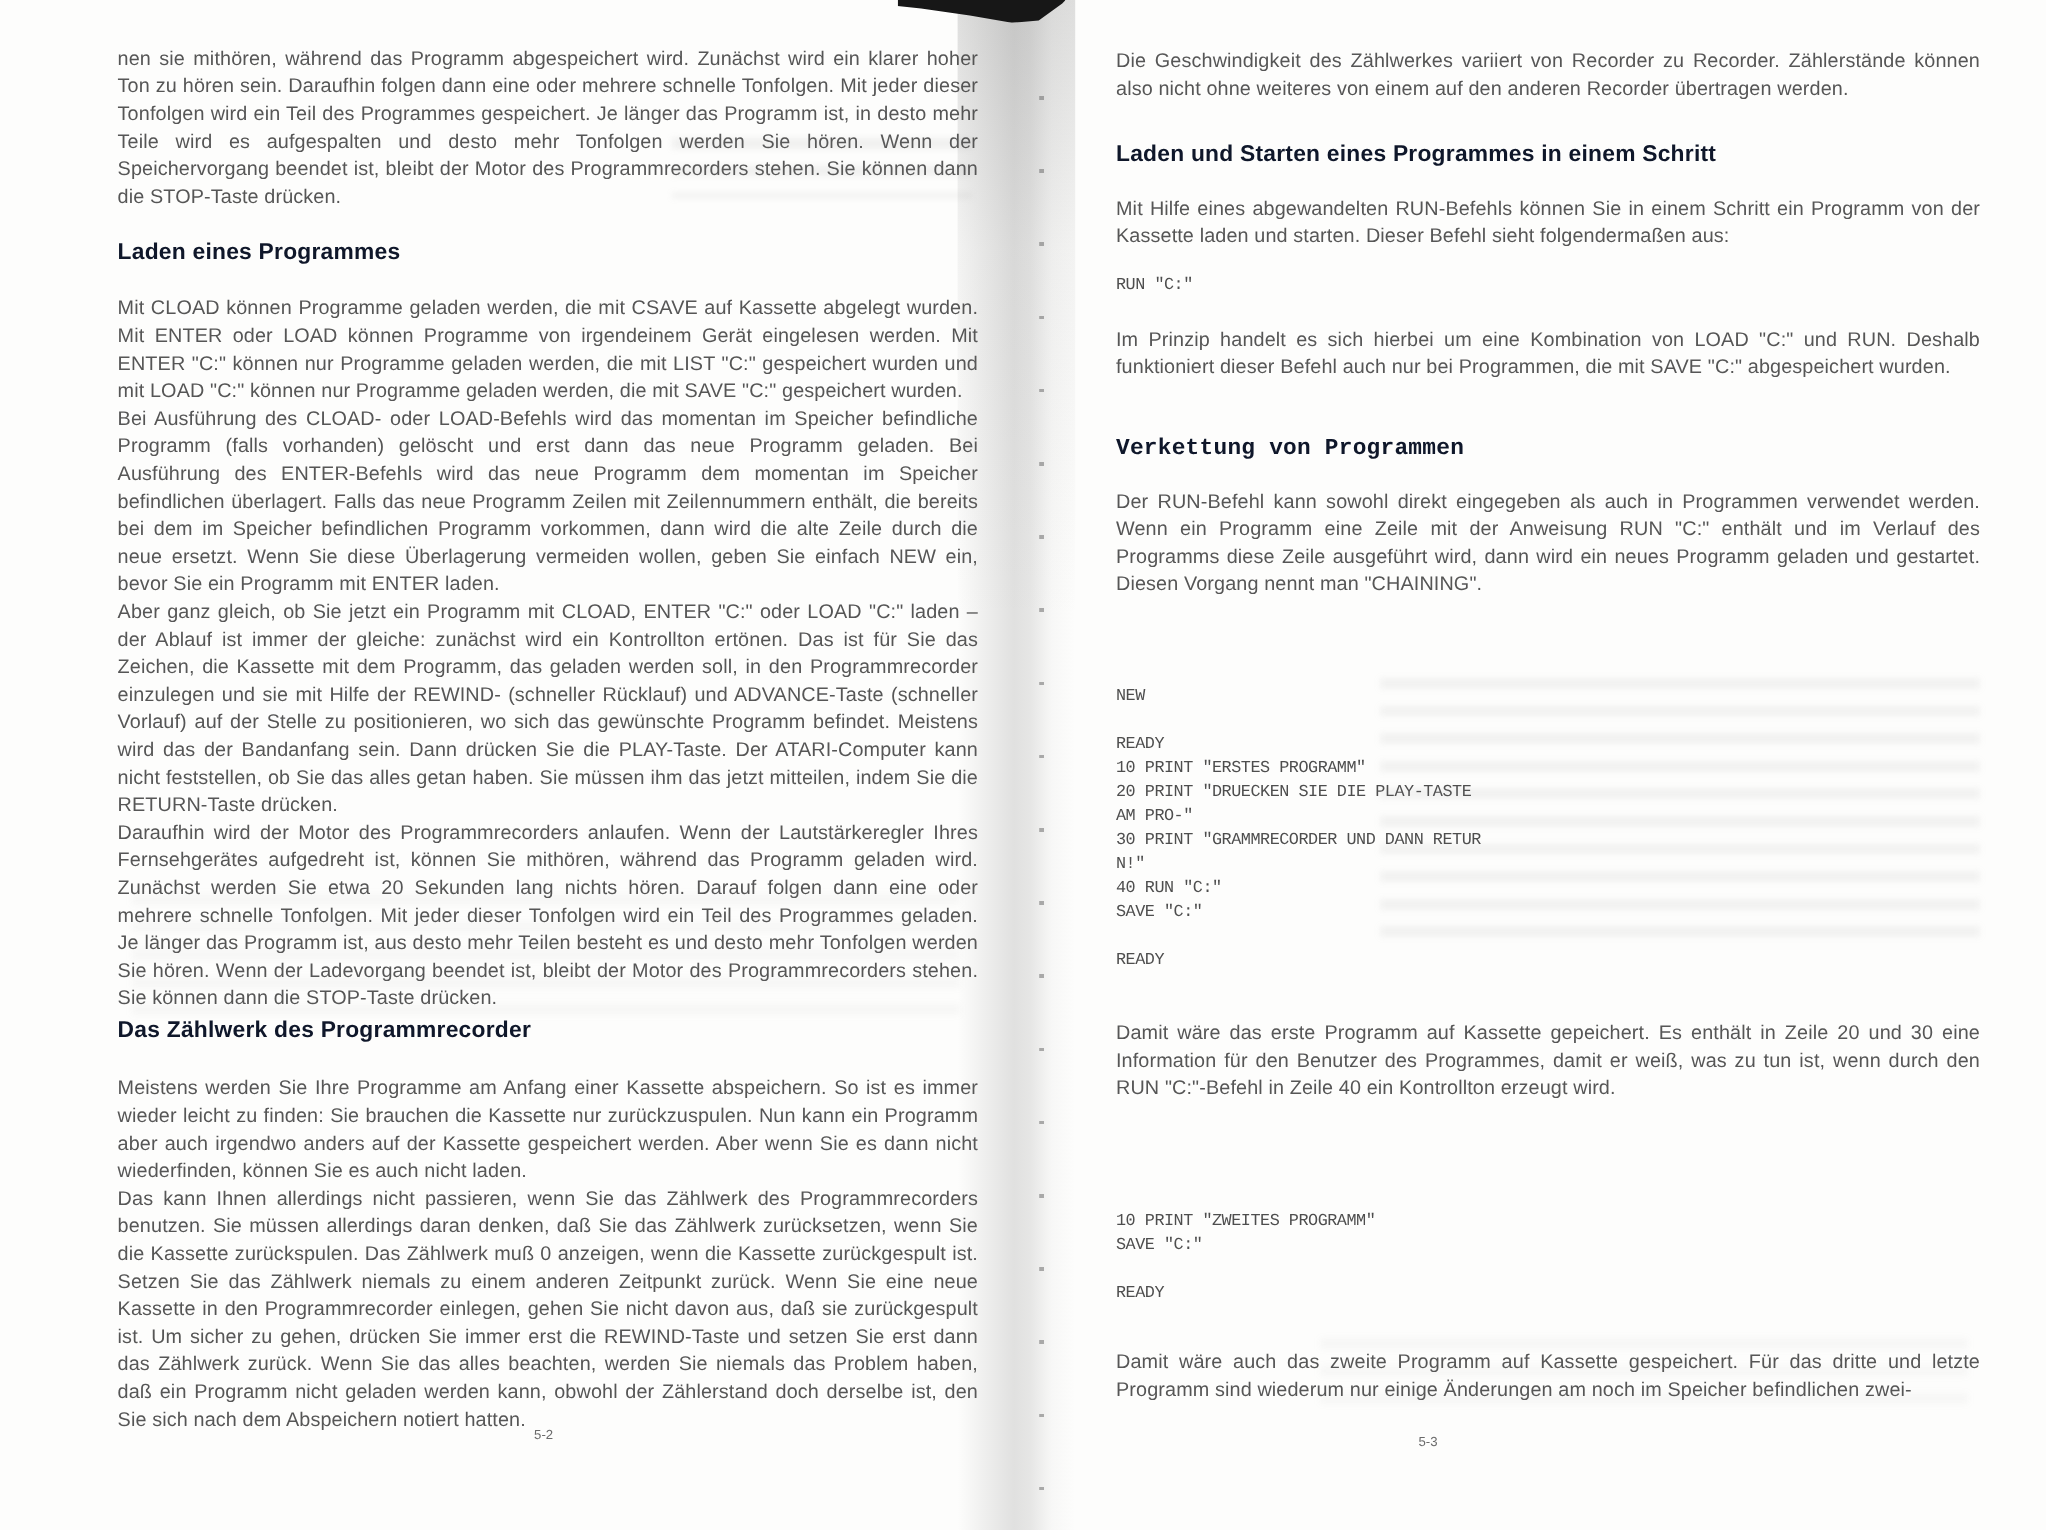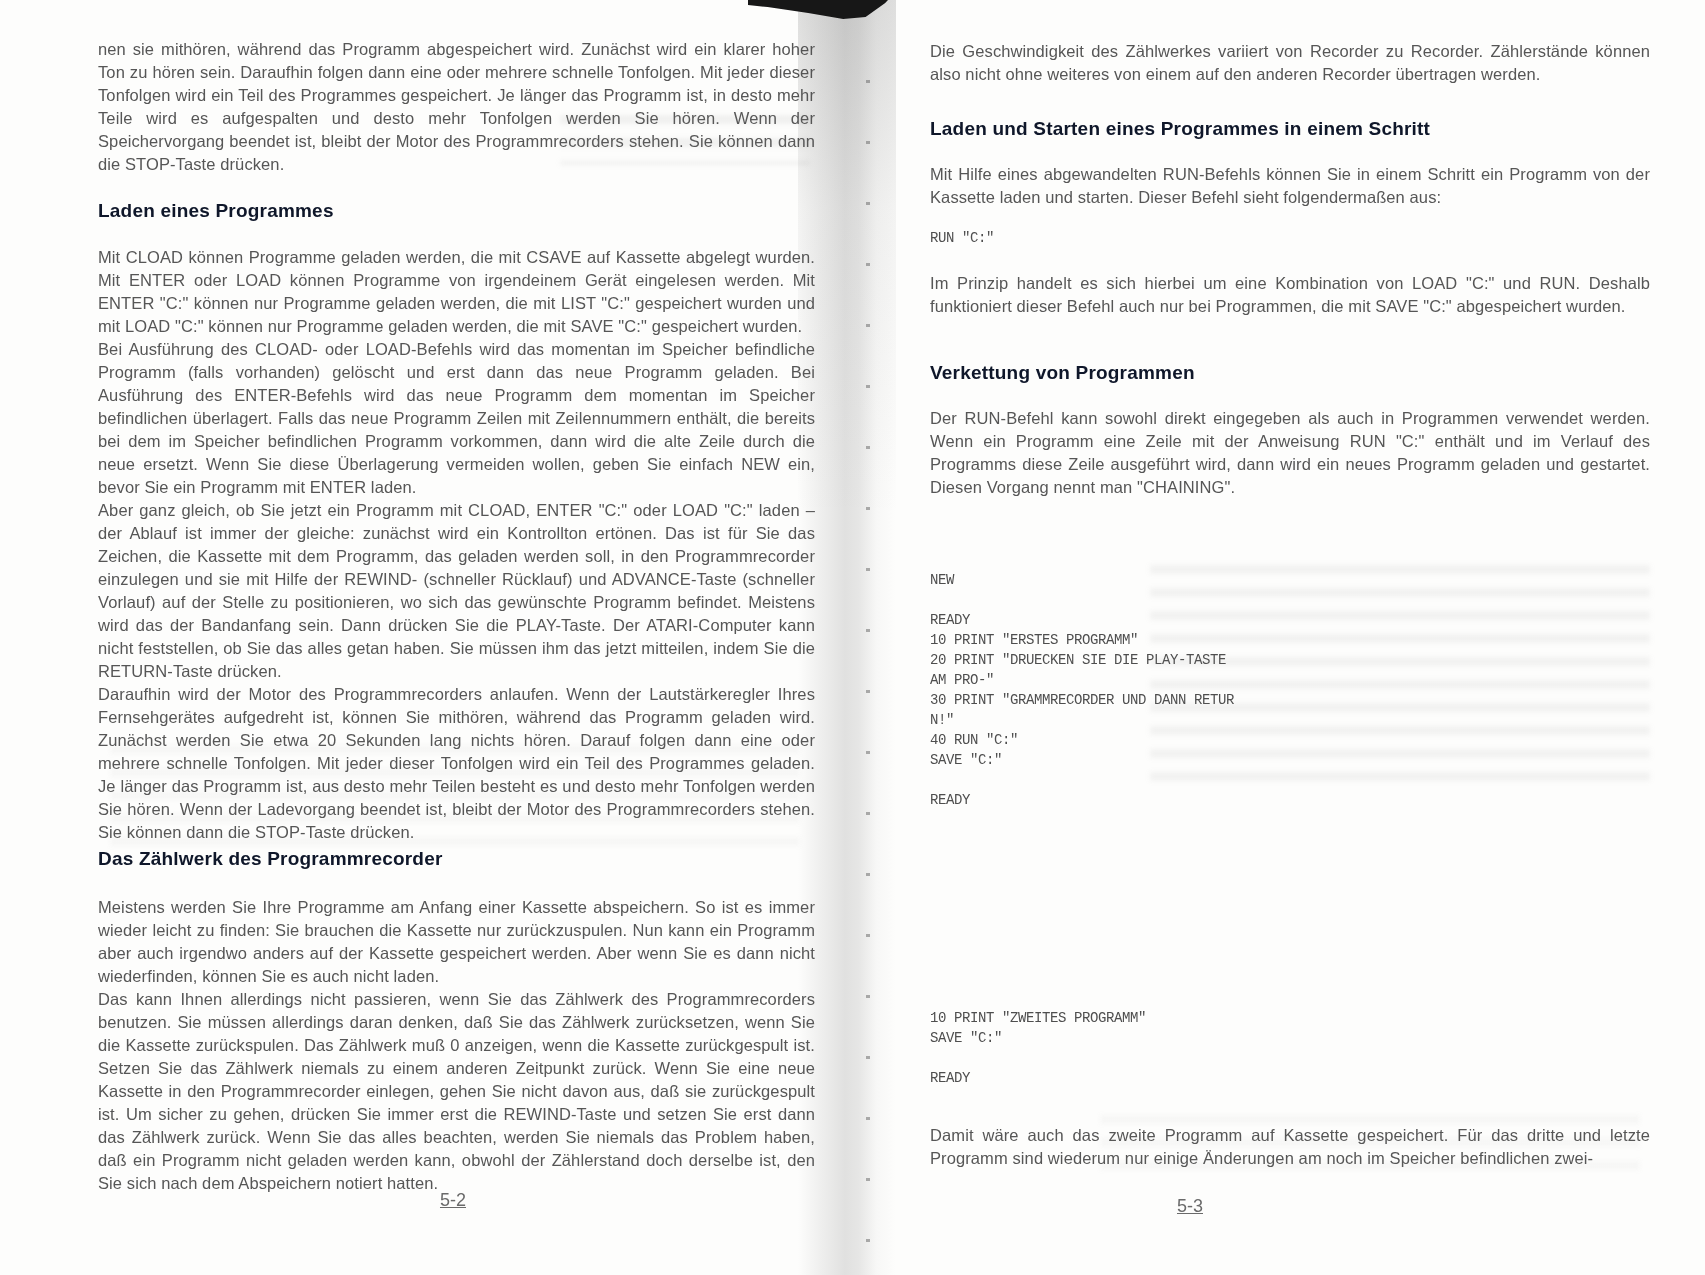--- a/index.html
+++ b/index.html
@@ -34,43 +34,42 @@
     position: absolute;
     font-family: "Liberation Mono", "DejaVu Sans Mono", monospace;
     font-size: 14px;
     letter-spacing: -0.4px;
     line-height: 20px;
     color: #4e4e4e;
     white-space: pre-wrap;
   }
   .page-number {
     position: absolute;
-    font-size: 18px;
+    font-size: 11px;
     color: #6a6a6a;
     text-align: center;
-    text-decoration: underline;
   }
 
   
   .l-col  { left: 98px;  width: 717px; }
   .r-col  { left: 930px; width: 720px; }
 
   .pos-l-intro { top: 38px; }
   .pos-l-h1    { top: 200px; }
   .pos-l-s1    { top: 246px; }
   .pos-l-h2    { top: 848px; }
   .pos-l-s2    { top: 896px; }
   .pos-l-num   { top: 1190px; left: 98px; width: 710px; }
 
   .pos-r-intro { top: 40px; }
   .pos-r-h1    { top: 118px; }
   .pos-r-s1p1  { top: 163px; }
   .pos-r-code0 { top: 228px; }
   .pos-r-s1p2  { top: 272px; }
-  .pos-r-h2    { top: 362px; }
+  .pos-r-h2    { top: 362px; font-family: Liberation Mono, monospace; }
   .pos-r-s2a   { top: 407px; }
   .pos-r-code1 { top: 570px; }
   .pos-r-s2b   { top: 850px; }
   .pos-r-code2 { top: 1008px; }
   .pos-r-s2c   { top: 1124px; }
   .pos-r-num   { top: 1196px; left: 930px; width: 520px; }
 
   
   .gutter-shadow {
     position: absolute; left: 798px; top: 0; width: 98px; height: 1275px;
@@ -169,20 +168,21 @@
 20 PRINT "DRUECKEN SIE DIE PLAY-TASTE
 AM PRO-"
 30 PRINT "GRAMMRECORDER UND DANN RETUR
 N!"
 40 RUN "C:"
 SAVE "C:"
 
 READY</div>
 
     <div class="body-text r-col pos-r-s2b">
+      <p>Damit wäre das erste Programm auf Kassette gepeichert. Es enthält in Zeile 20 und 30 eine Information für den Benutzer des Programmes, damit er weiß, was zu tun ist, wenn durch den RUN "C:"-Befehl in Zeile 40 ein Kontrollton erzeugt wird.</p>
     </div>
 
     <div class="code r-col pos-r-code2">10 PRINT "ZWEITES PROGRAMM"
 SAVE "C:"
 
 READY</div>
 
     <div class="body-text r-col pos-r-s2c">Damit wäre auch das zweite Programm auf Kassette gespeichert. Für das dritte und letzte Programm sind wiederum nur einige Änderungen am noch im Speicher befindlichen zwei-</div>
 
     <div class="page-number pos-r-num">5-3</div>

